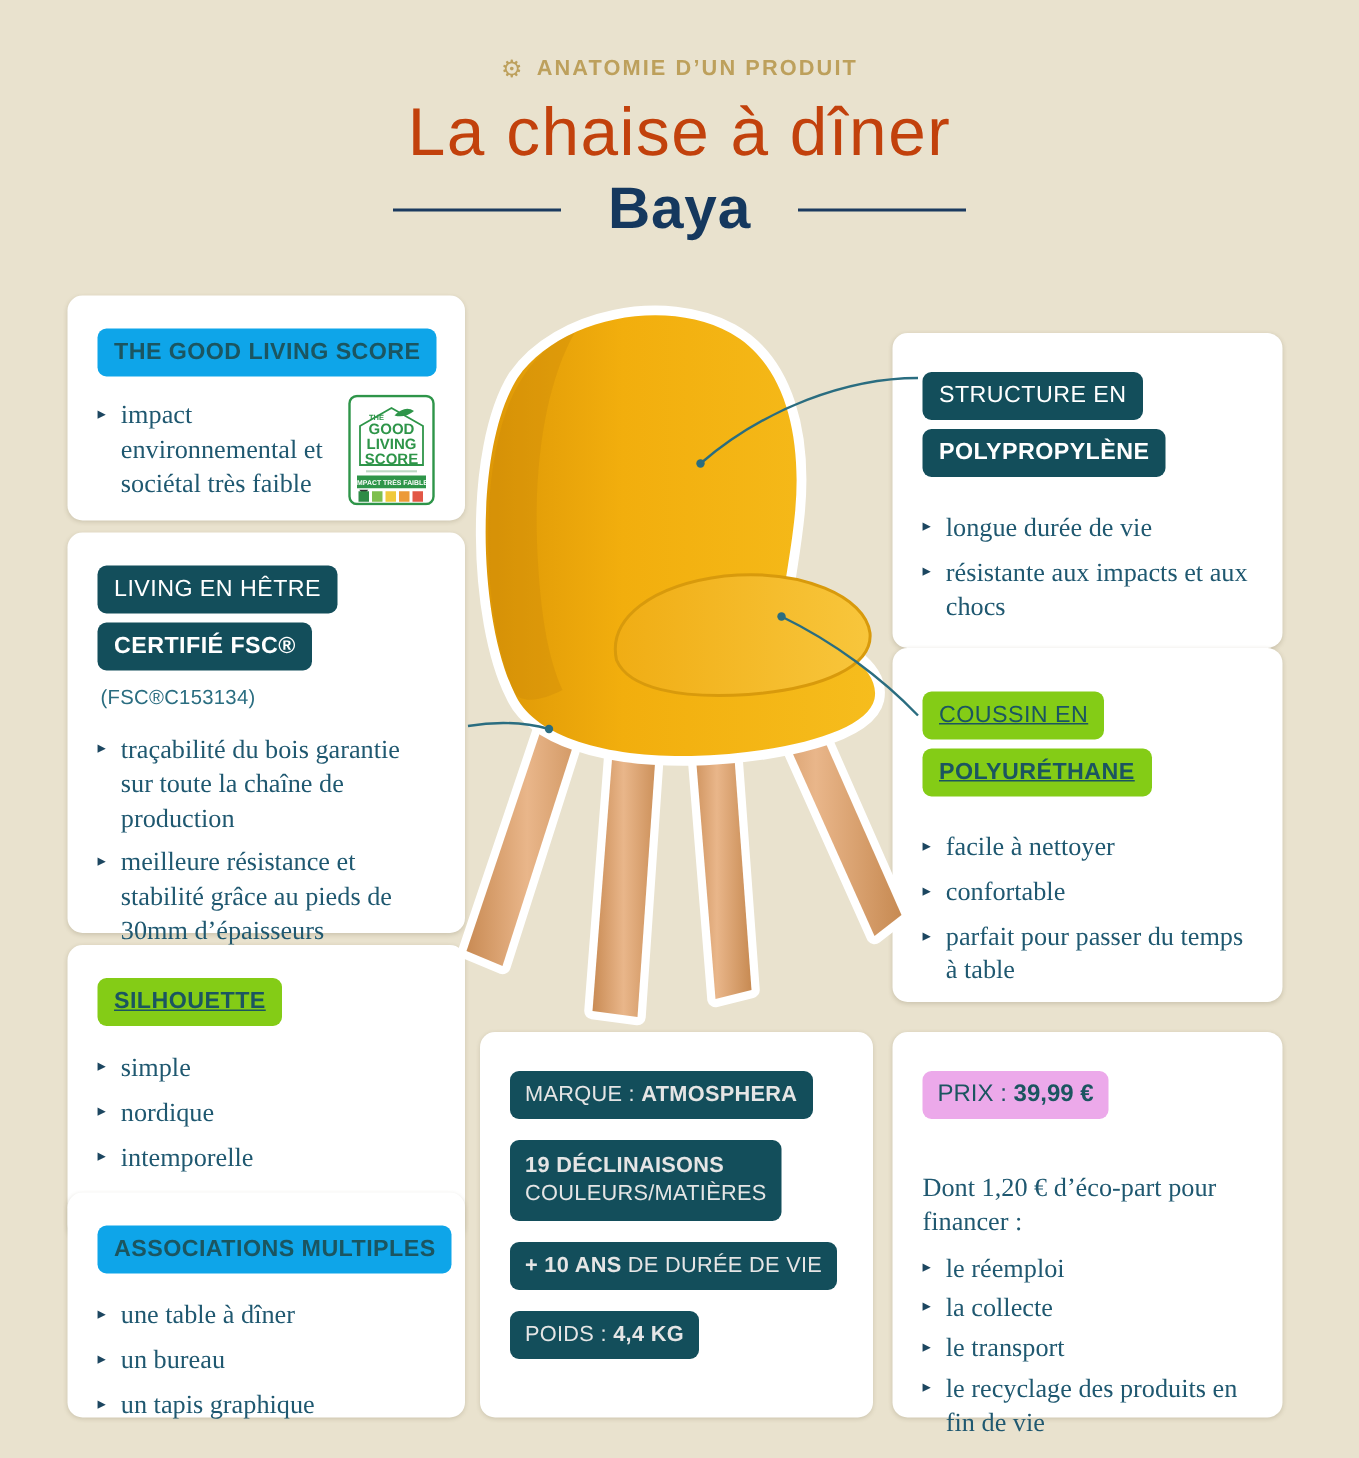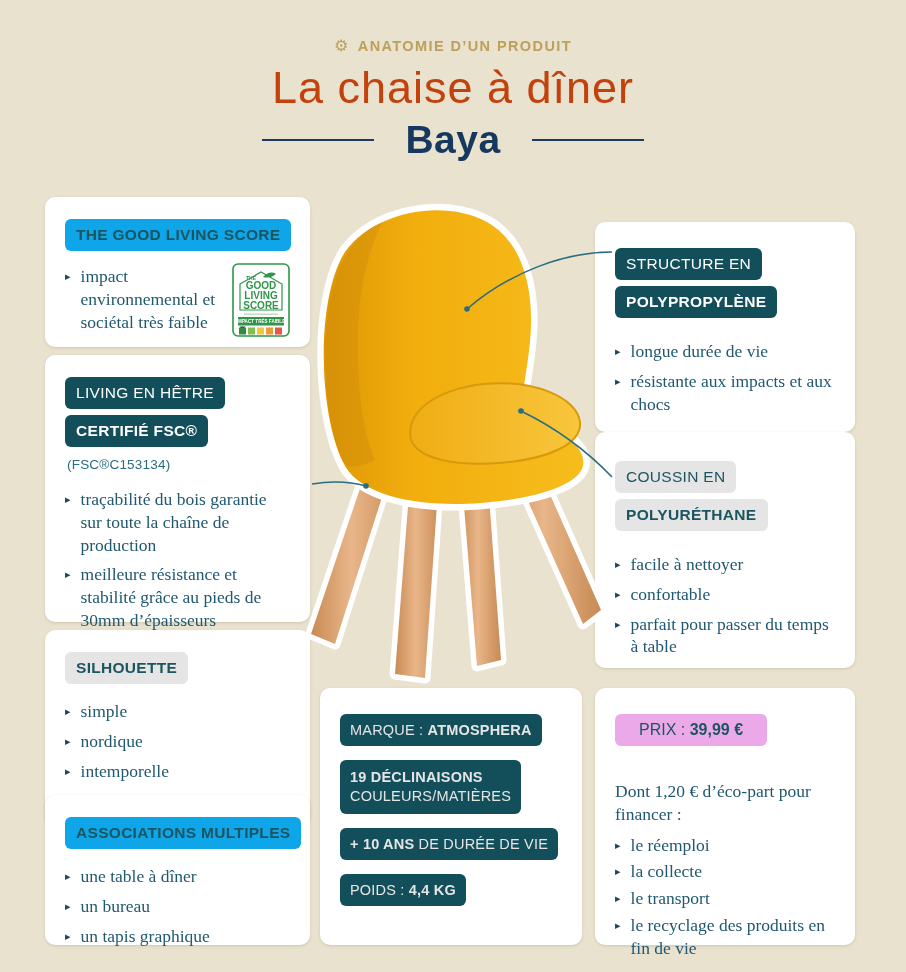--- a/index.html
+++ b/index.html
@@ -39,21 +39,21 @@
   #card-structure  { left:595px; top:210px; width:260px; height:210px; padding-top:26px;margin-top:12px; }
   #card-coussin    { left:595px; top:432px; width:260px; height:236px; padding-top:29px; }
   #card-specs      { left:320px; top:688px; width:262px; height:257px; padding-top:26px; }
   #card-prix       { left:595px; top:688px; width:260px; height:257px; padding-top:26px; }
 
   .badge {
     display:inline-block; border-radius:6px; padding:7px 11px;
     font-size:15.5px; font-weight:700; letter-spacing:.3px; white-space:nowrap;
   }
   .badge-pink { background:#0ea5e9; color:#1b5560; }
-  .badge-lime { background:#e5e5e5; color:#1b5560; }
+  .badge-lime { background:#84cc16; color:#1b5560;text-decoration:underline; }
   .badge-teal { background:#134e5b; color:#ffffff; }
   .badge.w400 { font-weight:400; }
   .badge-stack .badge { margin-bottom:6px; }
   .badge-stack { display:flex; flex-direction:column; align-items:flex-start; }
 
   .fsc-ref { margin:4px 0 0 2px; color:#2a6d80; font-size:13.5px; letter-spacing:.2px; }
 
   ul.bullets { list-style:none; margin-top:16px; }
   ul.bullets li { display:flex; gap:10px; margin-bottom:7px; }
   ul.bullets .arr { color:#1c4660; font-size:11px; line-height:1; margin-top:6px; flex:0 0 auto; }
@@ -65,21 +65,21 @@
   
   .spec-badge { display:block; margin-bottom:14px; width:max-content; max-width:100%;
     border-radius:6px; padding:8px 10px; background:#134e5b; color:#e5e5e5;
     font-size:14.5px; letter-spacing:.2px; white-space:nowrap; }
   .spec-badge .b { font-weight:700; }
   .spec-badge .r { font-weight:400; }
   .spec-badge.two-line { line-height:1.3; }
   .spec-badge.two-line span { display:block; }
 
   
-  .prix-badge { display:inline-block; border-radius:6px; padding:7px 24px;
+  .prix-badge { display:inline-block; border-radius:6px; padding:7px 10px;
     background:#eca9ea; color:#1b5560; font-size:16px; white-space:nowrap; }
   .prix-badge .b { font-weight:700; }
   #card-prix .serif-text { margin-top:34px; }
   #card-prix ul.bullets { margin-top:8px; }
   #card-prix ul.bullets li { margin-bottom:4px; }
 
   
   .gls-row { display:flex; gap:10px; align-items:flex-start; }
   .gls-row ul.bullets { flex:1 1 auto; margin-top:14px; }
   .gls-logo { flex:0 0 auto; margin-top:12px; }

